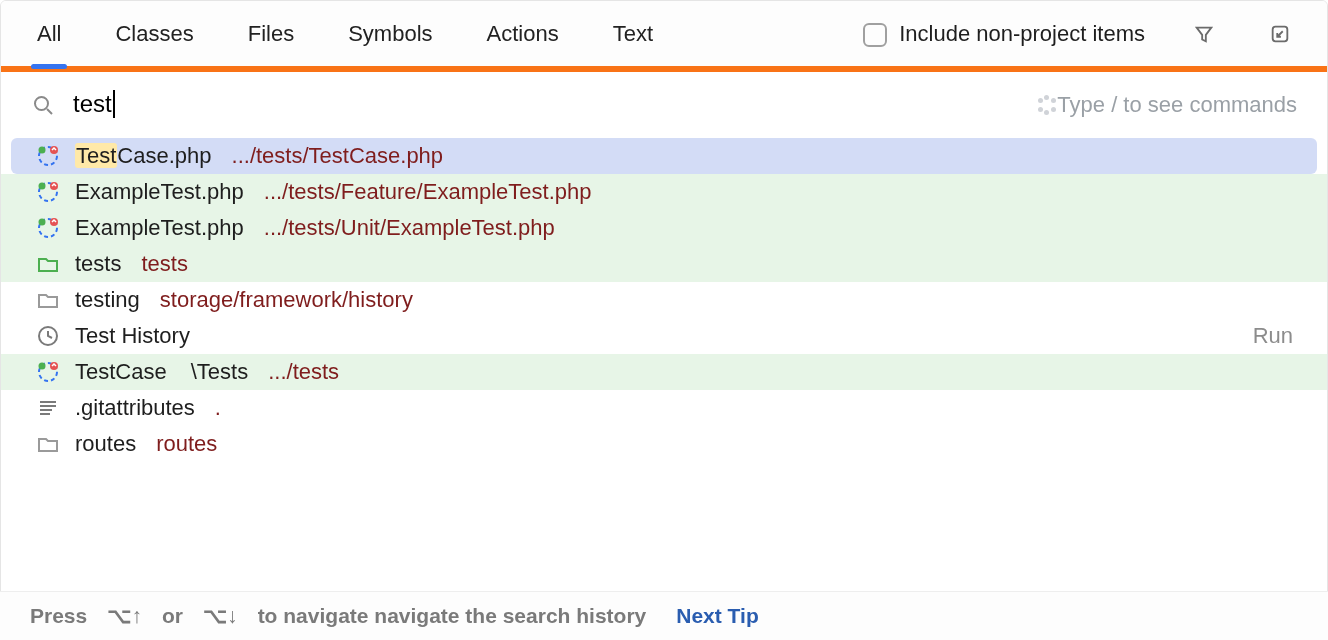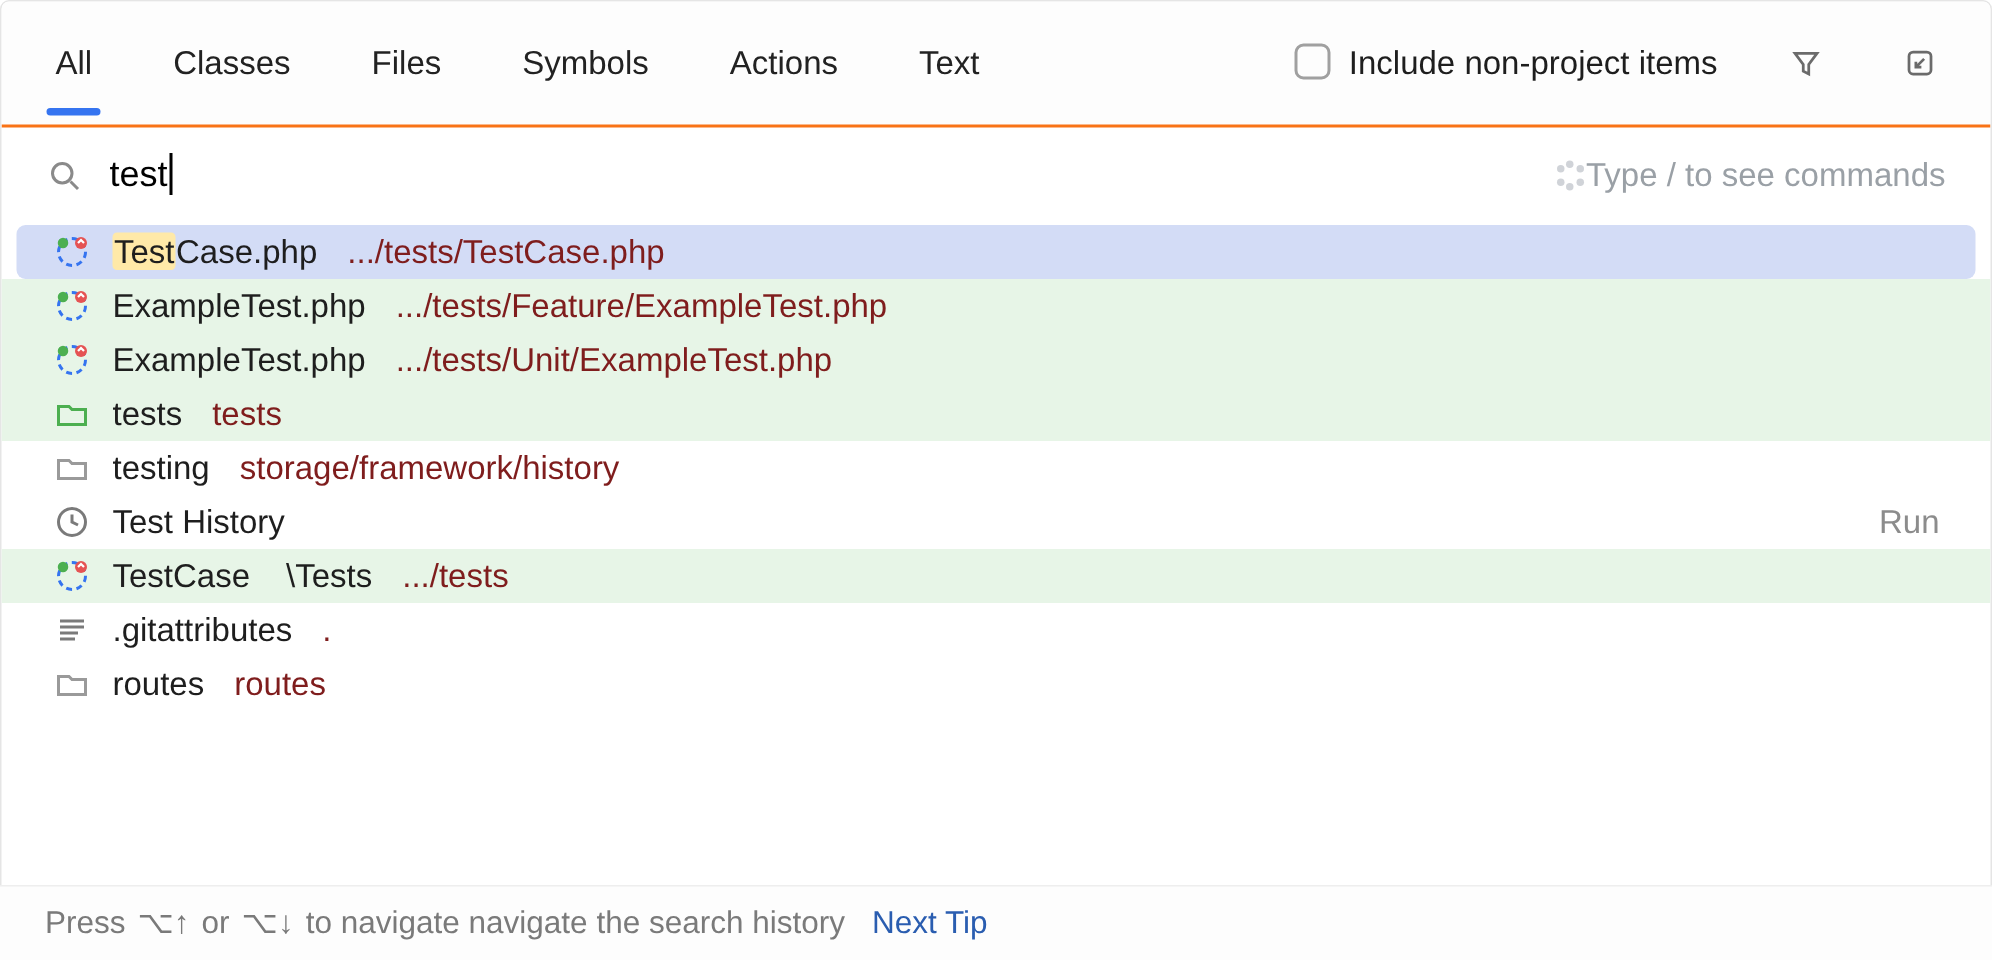--- a/index.html
+++ b/index.html
@@ -11,43 +11,43 @@
     width: 1328px;
     height: 640px;
     overflow: hidden;
     border: 1px solid #e5e5e5;
     border-radius: 6px;
   }
   .tabs {
     display: flex;
     align-items: center;
     padding: 0 30px;
-    height: 84px;
-    border-bottom: 2px solid #f97316;
+    height: 71px;
+    border-bottom: 6px solid #f97316;
     gap: 42px;
     background: #fdfdfd;
   }
   .tab {
     position: relative;
     padding: 22px 6px;
     cursor: pointer;
     color: #222;
   }
   .tab.active::after {
     content: "";
     position: absolute;
     left: 0; right: 0;
     bottom: 0;
     height: 5px;
     background: #3574f0;
     border-radius: 3px;
   }
   .tab-spacer { flex: 1; }
   .chk-wrap {
-    display: flex; align-items: flex-start; gap: 12px;
+    display: flex; align-items: flex-end; gap: 12px;
     cursor: pointer;
     color: #1e1e1e;
   }
   .chk-box {
     width: 24px; height: 24px;
     border: 2px solid #a0a0a0;
     border-radius: 6px;
   }
   .icon-btn {
     display: flex; align-items: center; justify-content: center;
@@ -96,25 +96,26 @@
   .row .icon { width: 26px; height: 26px; flex-shrink:0; display:flex; align-items:center; justify-content:center; }
   .row .name { color: #1e1e1e; }
   .row .name .hl { background: #ffe9a8; border-radius: 3px; padding: 0 1px; }
   .row .path { color: #7f1d1d; margin-left: 6px; }
   .row .qual { color: #1e1e1e; margin-left: 10px; }
   .row .right { margin-left: auto; color: #8c8c8c; }
   .footer {
     display: flex; align-items: center;
     padding: 12px 30px;
     color: #7a7a7a; font-size: 21px;
-    gap: 8px;
+    gap: 20px;
     border-top: 1px solid #eee;
     position: absolute;
     bottom: 0; left:0; right:0;
     background: #fdfdfd;
+    font-weight: bold;
   }
   .footer .link { color: #2a5db0; cursor: pointer; margin-left: 10px; }
   .kbd { font-family: -apple-system, Arial, sans-serif; }
   svg { display:block; }
 </style>
 </head>
 <body>
 
 <div class="tabs">
   <div class="tab active">All</div>

